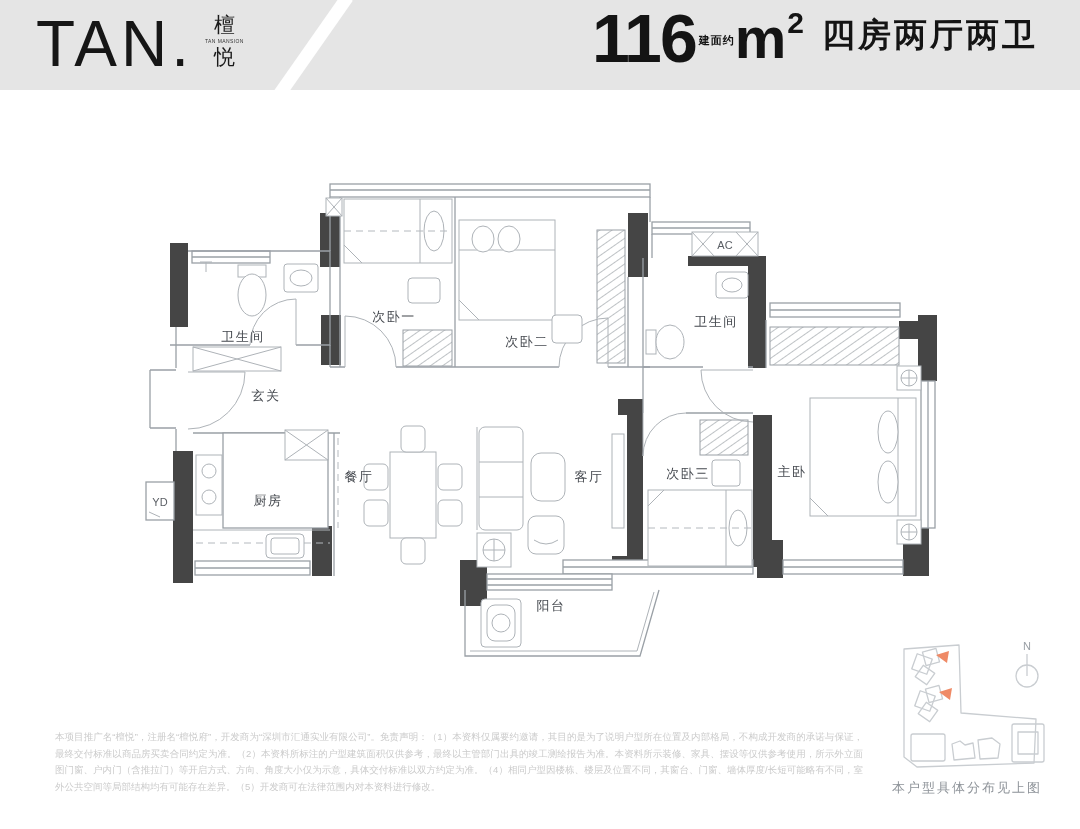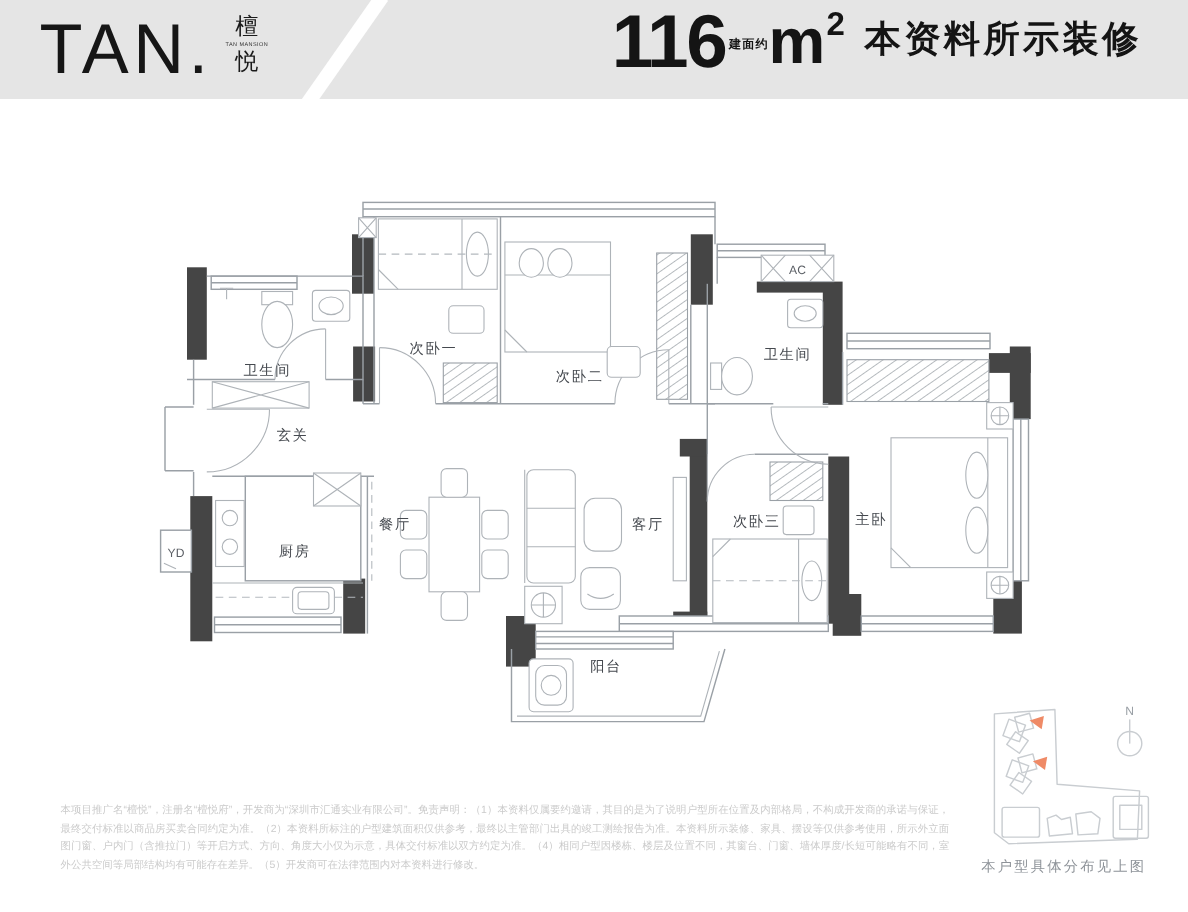--- a/index.html
+++ b/index.html
@@ -59,21 +59,21 @@
       </div>
     </div>
     <div class="slash"></div>
     <div class="area-group">
       <span class="area-num">116</span>
       <span class="m-wrap">
         <i class="jm">建面约</i>
         <b class="m-unit">m</b>
       </span>
       <sup class="sq">2</sup>
-      <span class="type">本资料所示装修</span>
+      <span class="type">四房两厅两卫</span>
     </div>
   </div>
 
   <svg class="plan" width="1080" height="829" viewBox="0 0 1080 829">
     <defs>
       <pattern id="hatch" width="7" height="7" patternUnits="userSpaceOnUse" patternTransform="rotate(55)">
         <line x1="0" y1="0" x2="0" y2="7" stroke="#9aa0a6" stroke-width="1.3"></line>
       </pattern>
     </defs>
 

